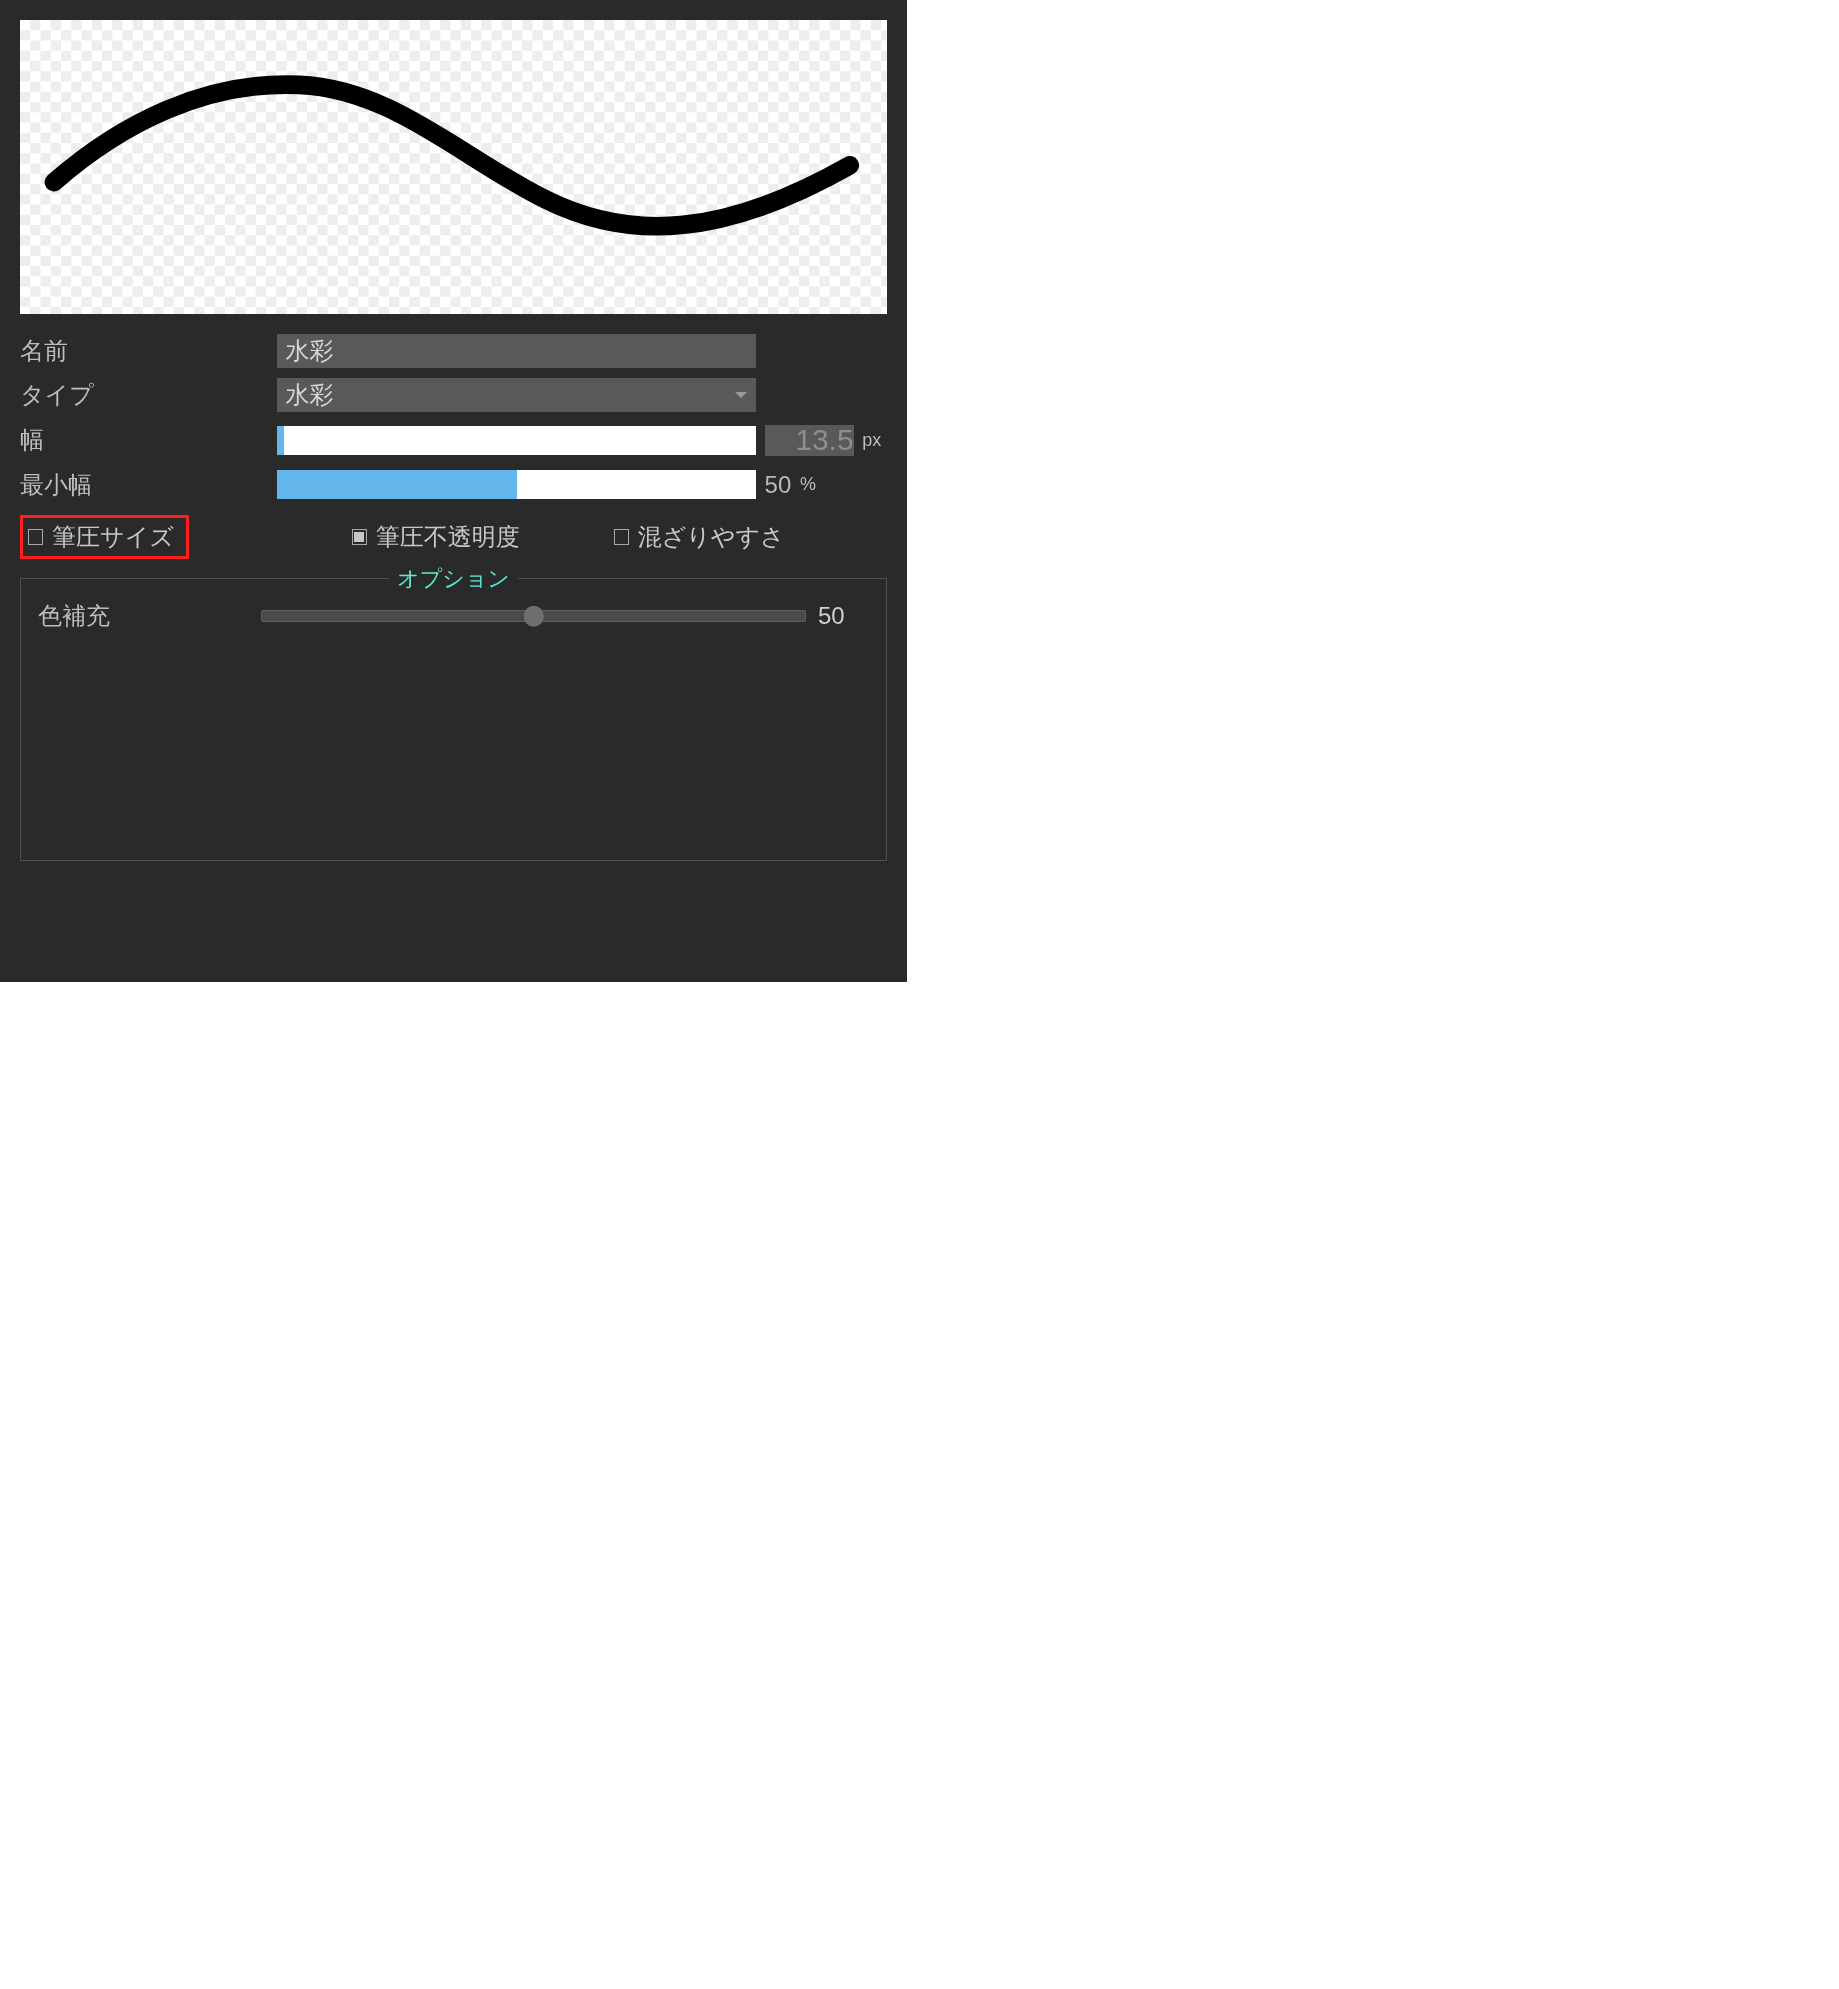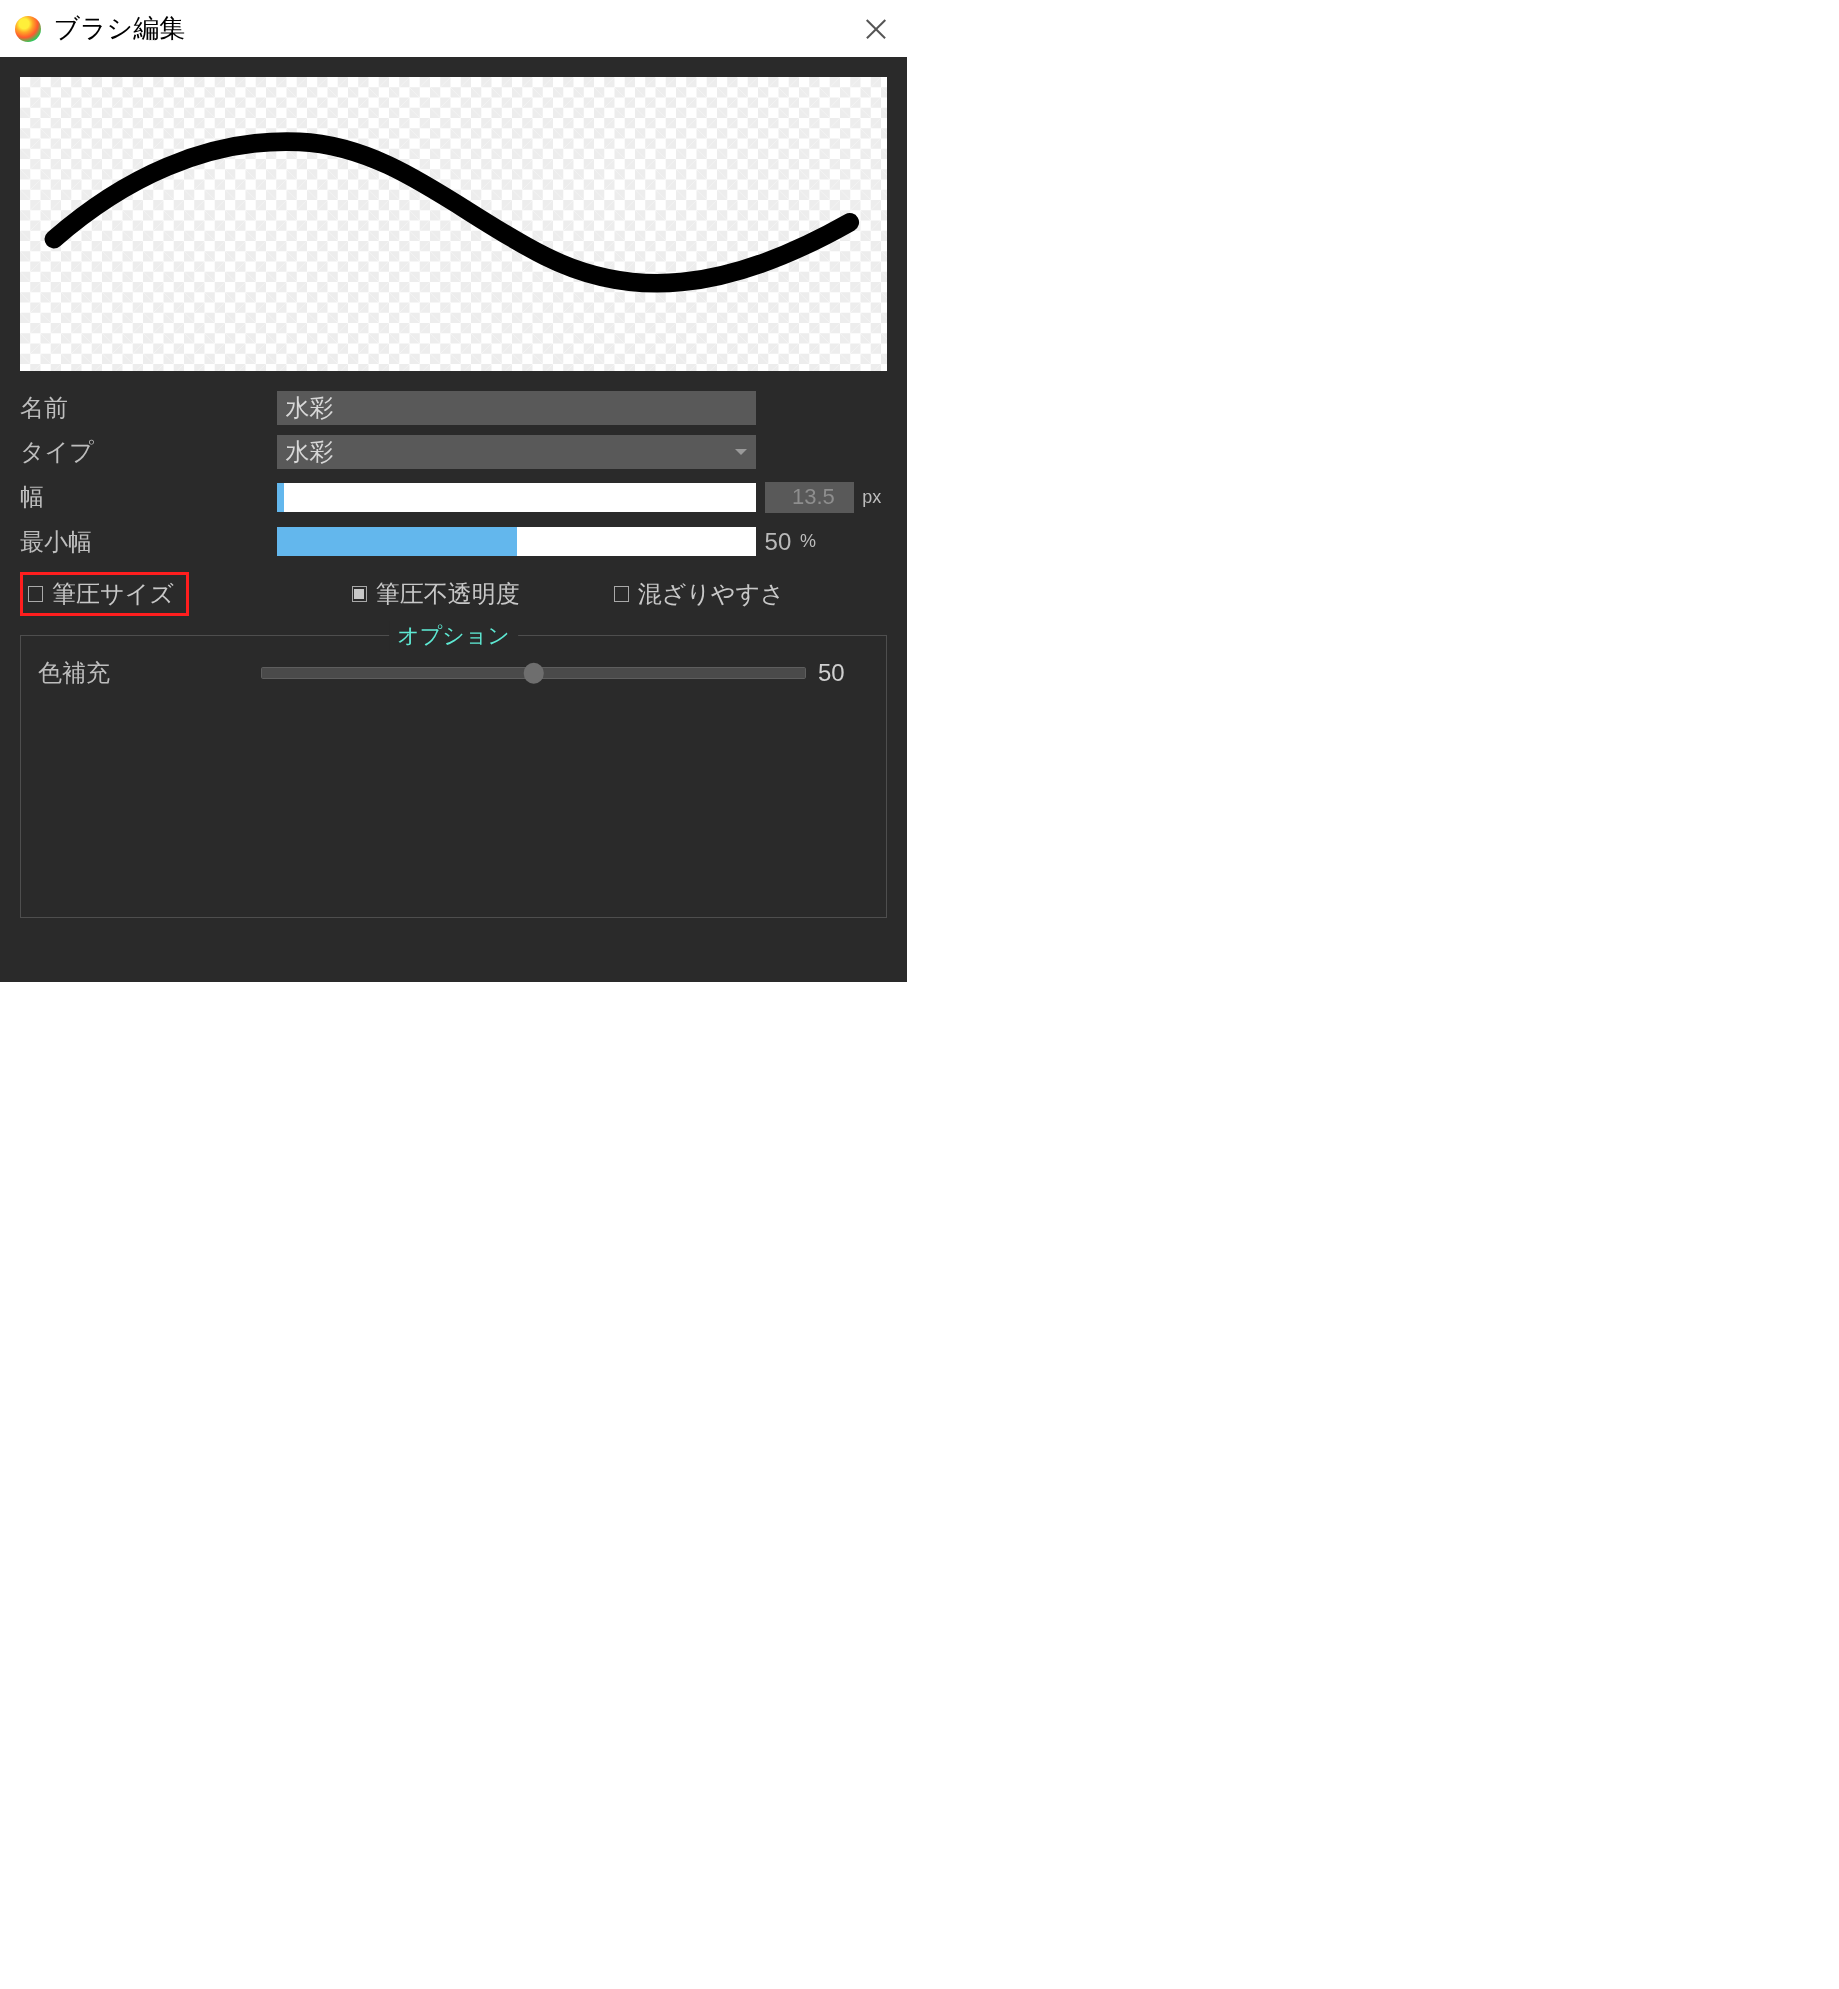--- a/index.html
+++ b/index.html
@@ -136,23 +136,23 @@
   .slider-fill {
     position: absolute; left: 0; top: 0; bottom: 0;
     background: #63b7ed;
   }
 
   .num-field {
     width: 89px; height: 31px;
     background: #595959;
     color: #8e8e8e;
     border: none;
-    text-align: center;
+    text-align: right;
     padding-left: 8.6px;
-    font-size: 22px;
+    font-size: 30px;
   }
   .suffix {
     color: #bdbdbd;
     font-size: 18px;
   }
 
   
   .check-row {
     margin-top: 12px;
     display: flex;
@@ -239,25 +239,20 @@
     padding: 3.4px 13.7px;
     border-radius: 3.4px;
     cursor: pointer;
   }
 </style>
 </head>
 <body>
 
 <div class="window">
 
-  <div class="titlebar">
-    <div class="app-icon"></div>
-    <div class="title">ブラシ編集</div>
-    <div class="close-icon"></div>
-  </div>
 
   <div class="client">
 
     <div class="preview">
       <svg viewBox="0 0 1024 344">
         <path d="M 40 190
                  C 120 120, 220 70, 330 75
                  C 440 80, 520 160, 620 210
                  C 720 260, 830 255, 980 170" fill="none" stroke="#000" stroke-width="22" stroke-linecap="round"></path>
       </svg>

